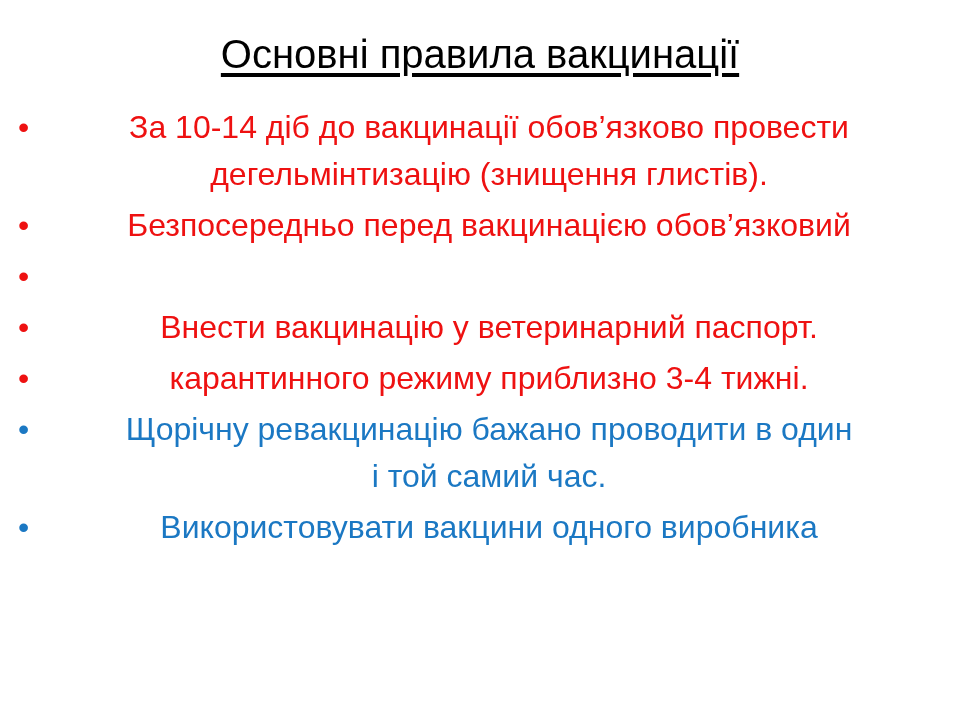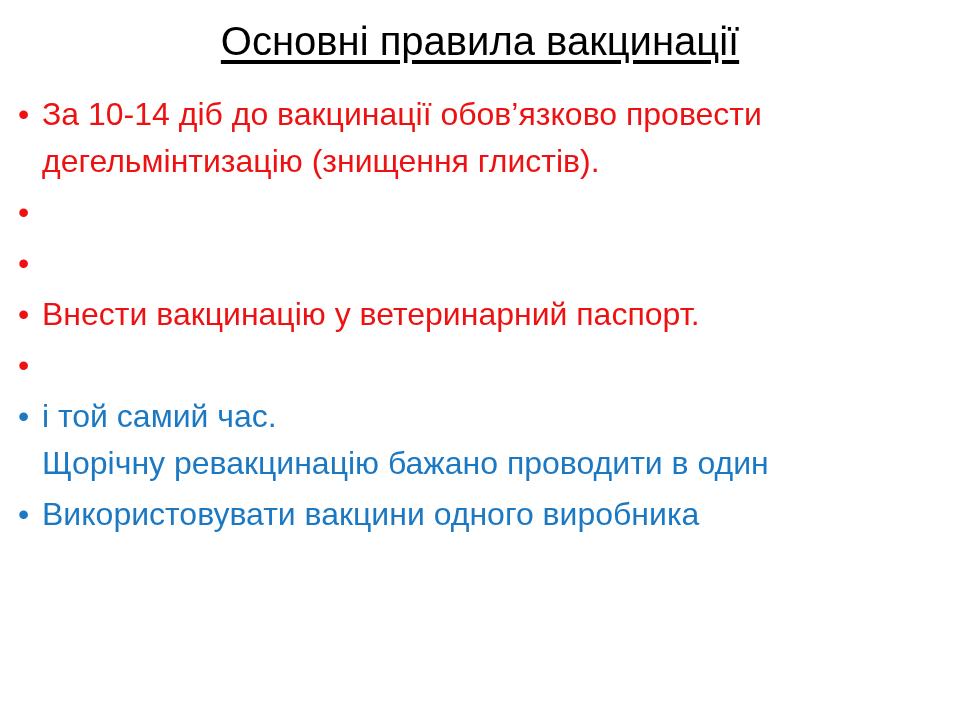--- a/index.html
+++ b/index.html
@@ -11,21 +11,21 @@
     position: relative;
     width: 960px;
     height: 720px;
     background: #ffffff;
     overflow: hidden;
     font-family: "Liberation Sans", sans-serif;
     box-sizing: border-box;
   }
   .title {
     margin: 0;
-    padding-top: 17px;
+    padding-top: 30px;
     text-align: center;
     font-size: 40px;
     line-height: 1.2;
     font-weight: 400;
     color: #000000;
     text-decoration: underline;
     text-underline-offset: 5px;
   }
   ul.bullets {
     list-style: none;
@@ -42,62 +42,65 @@
   ul.bullets .dot {
     flex: none;
     width: 24px;
     font-size: 32px;
   }
   ul.bullets .txt {
     flex: 1;
   }
   ul.bullets .txt div {
     white-space: nowrap;
+    text-align: center;
   }
 </style>
 </head>
 <body>
 
 <div class="slide">
   <h1 class="title">Основні правила вакцинації</h1>
 
   <ul class="bullets">
       <li style="color: rgb(238, 17, 17);">
       <span class="dot">•</span>
       <span class="txt">
           <div>За 10-14 діб до вакцинації обов’язково провести</div>
           <div>дегельмінтизацію (знищення глистів).</div>
         </span>
     </li>
       <li style="color: rgb(238, 17, 17);">
       <span class="dot">•</span>
       <span class="txt">
+          <div>Безпосередньо перед вакцинацією обов’язковий</div>
         </span>
     </li>
       <li style="color: rgb(238, 17, 17);">
       <span class="dot">•</span>
       <span class="txt">
         </span>
     </li>
       <li style="color: rgb(238, 17, 17);">
       <span class="dot">•</span>
       <span class="txt">
           <div>Внести вакцинацію у ветеринарний паспорт.</div>
         </span>
     </li>
       <li style="color: rgb(238, 17, 17);">
       <span class="dot">•</span>
       <span class="txt">
+          <div>карантинного режиму приблизно 3-4 тижні.</div>
         </span>
     </li>
       <li style="color: rgb(27, 120, 195);">
       <span class="dot">•</span>
       <span class="txt">
+          <div>Щорічну ревакцинацію бажано проводити в один</div>
           <div>і той самий час.</div>
-          <div>Щорічну ревакцинацію бажано проводити в один</div>
         </span>
     </li>
       <li style="color: rgb(27, 120, 195);">
       <span class="dot">•</span>
       <span class="txt">
           <div>Використовувати вакцини одного виробника</div>
         </span>
     </li>
     </ul>
 

